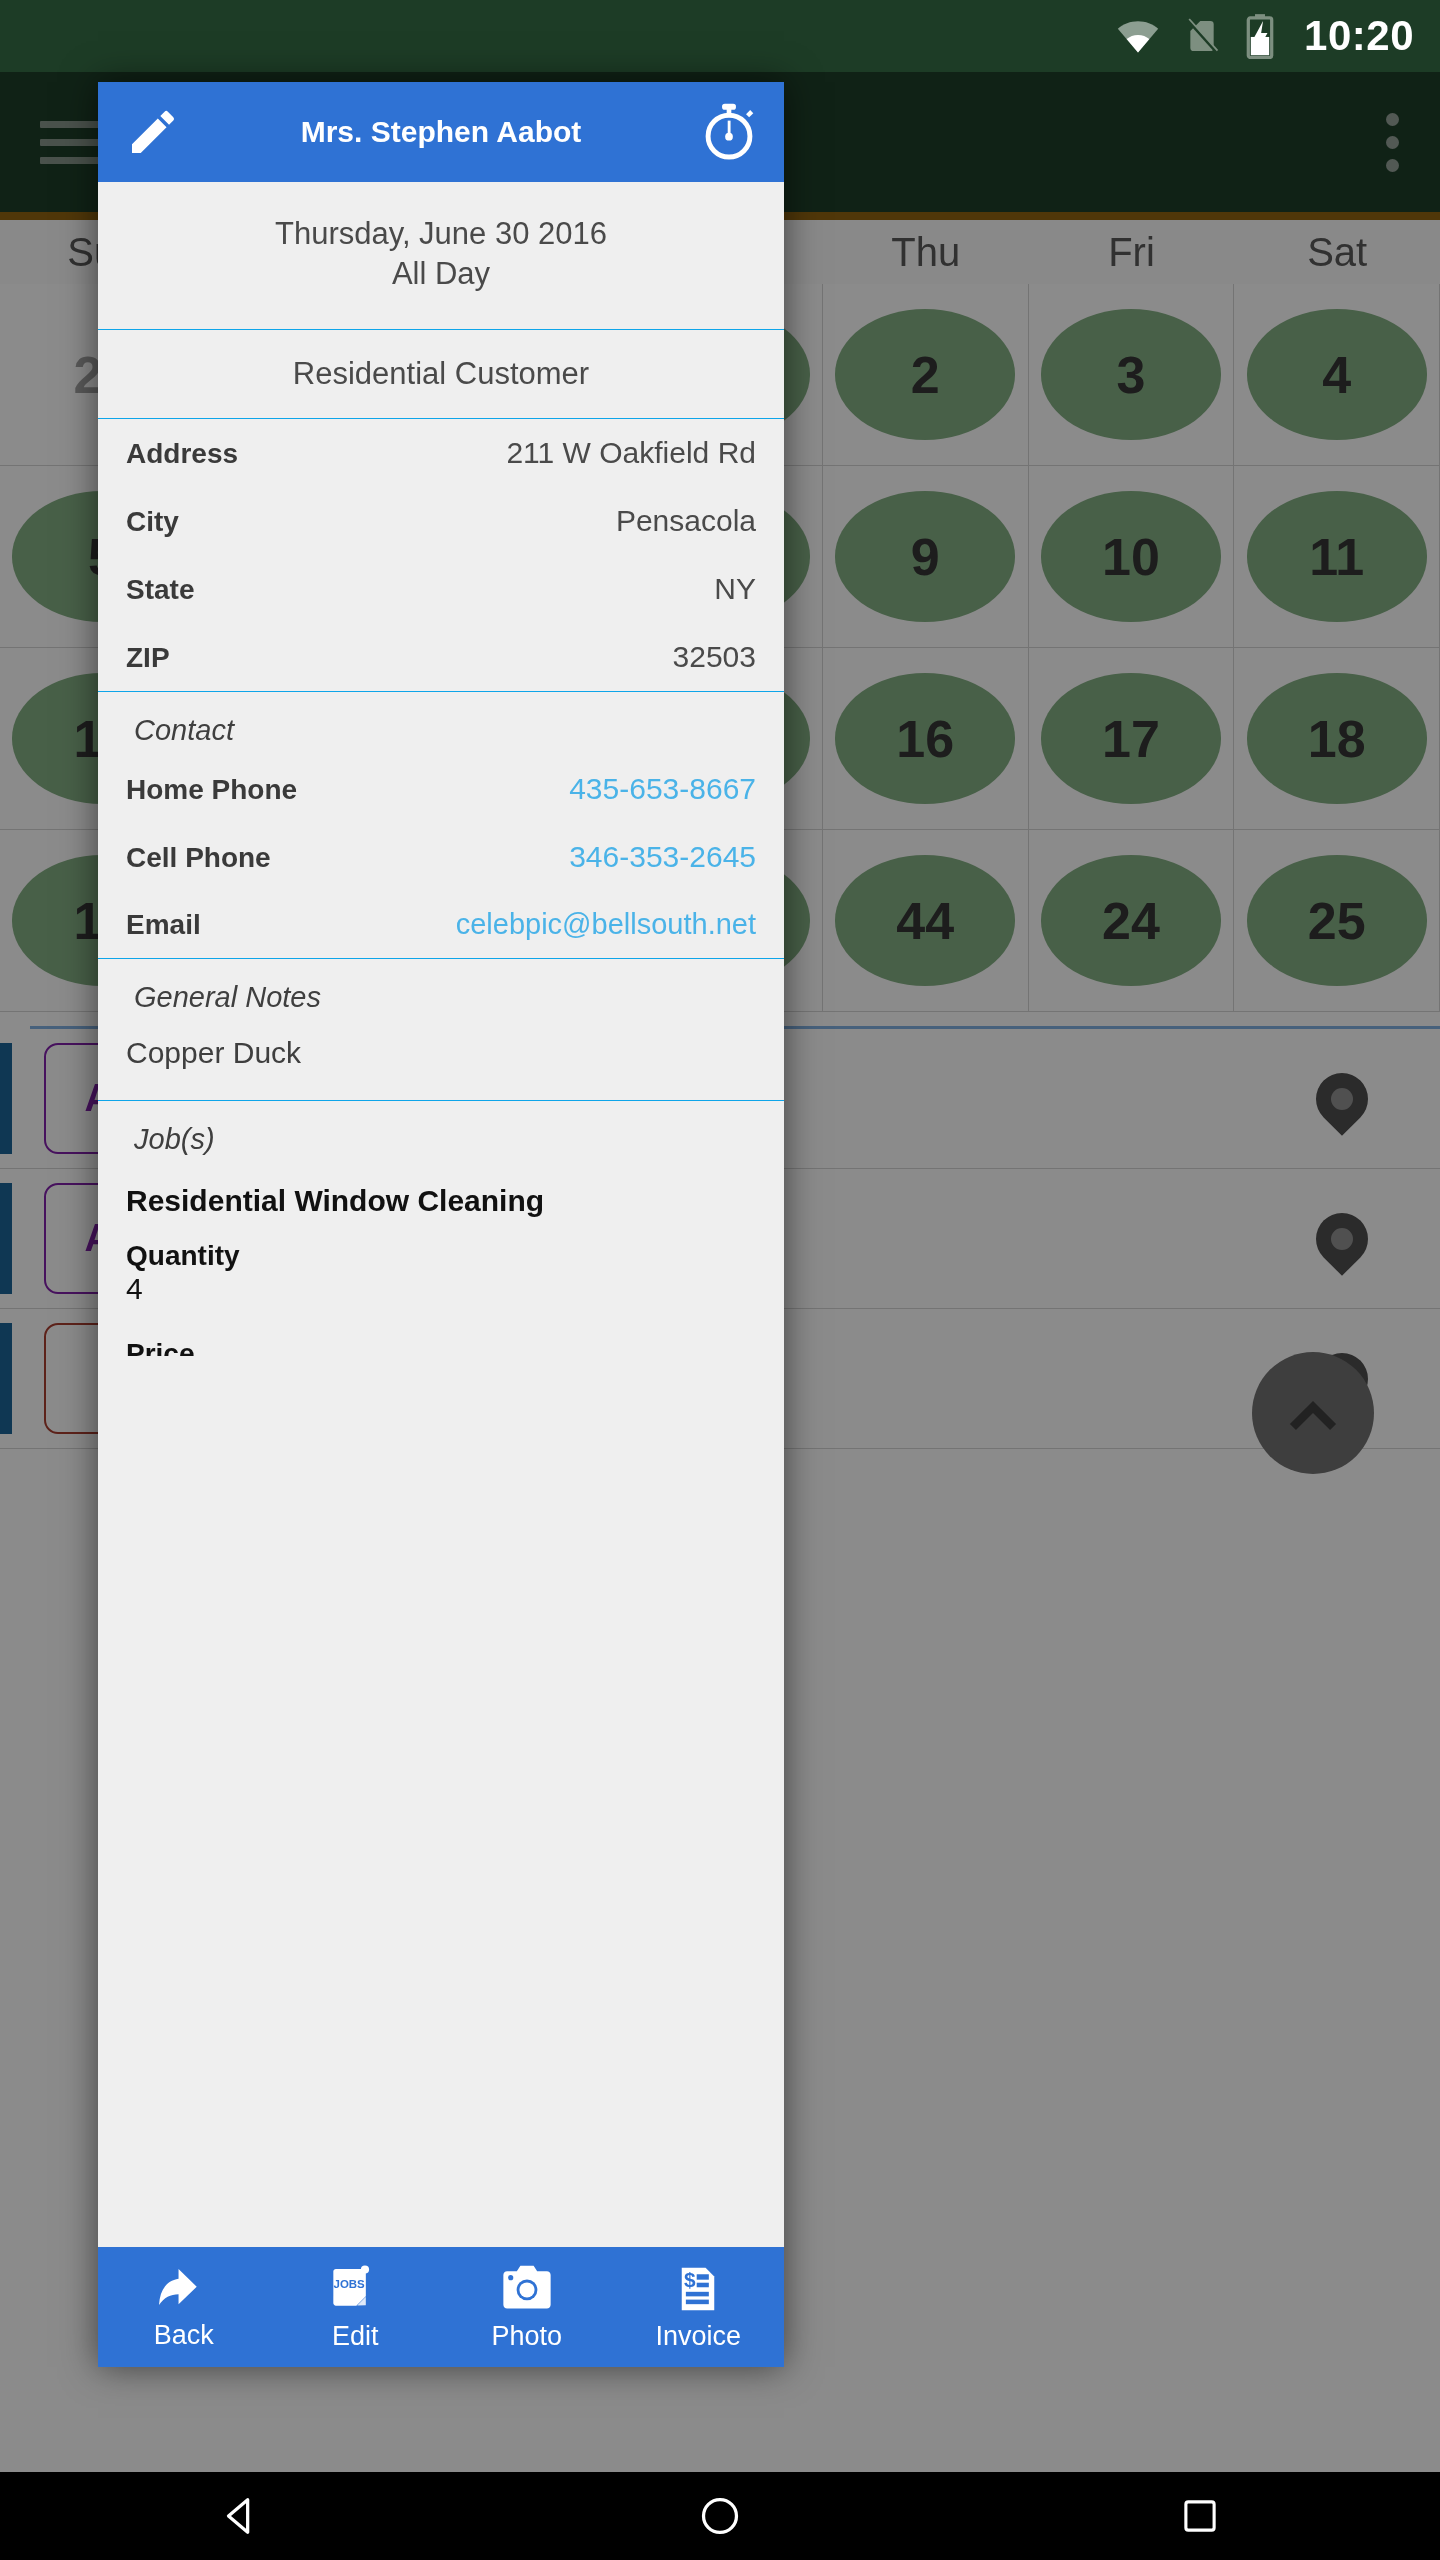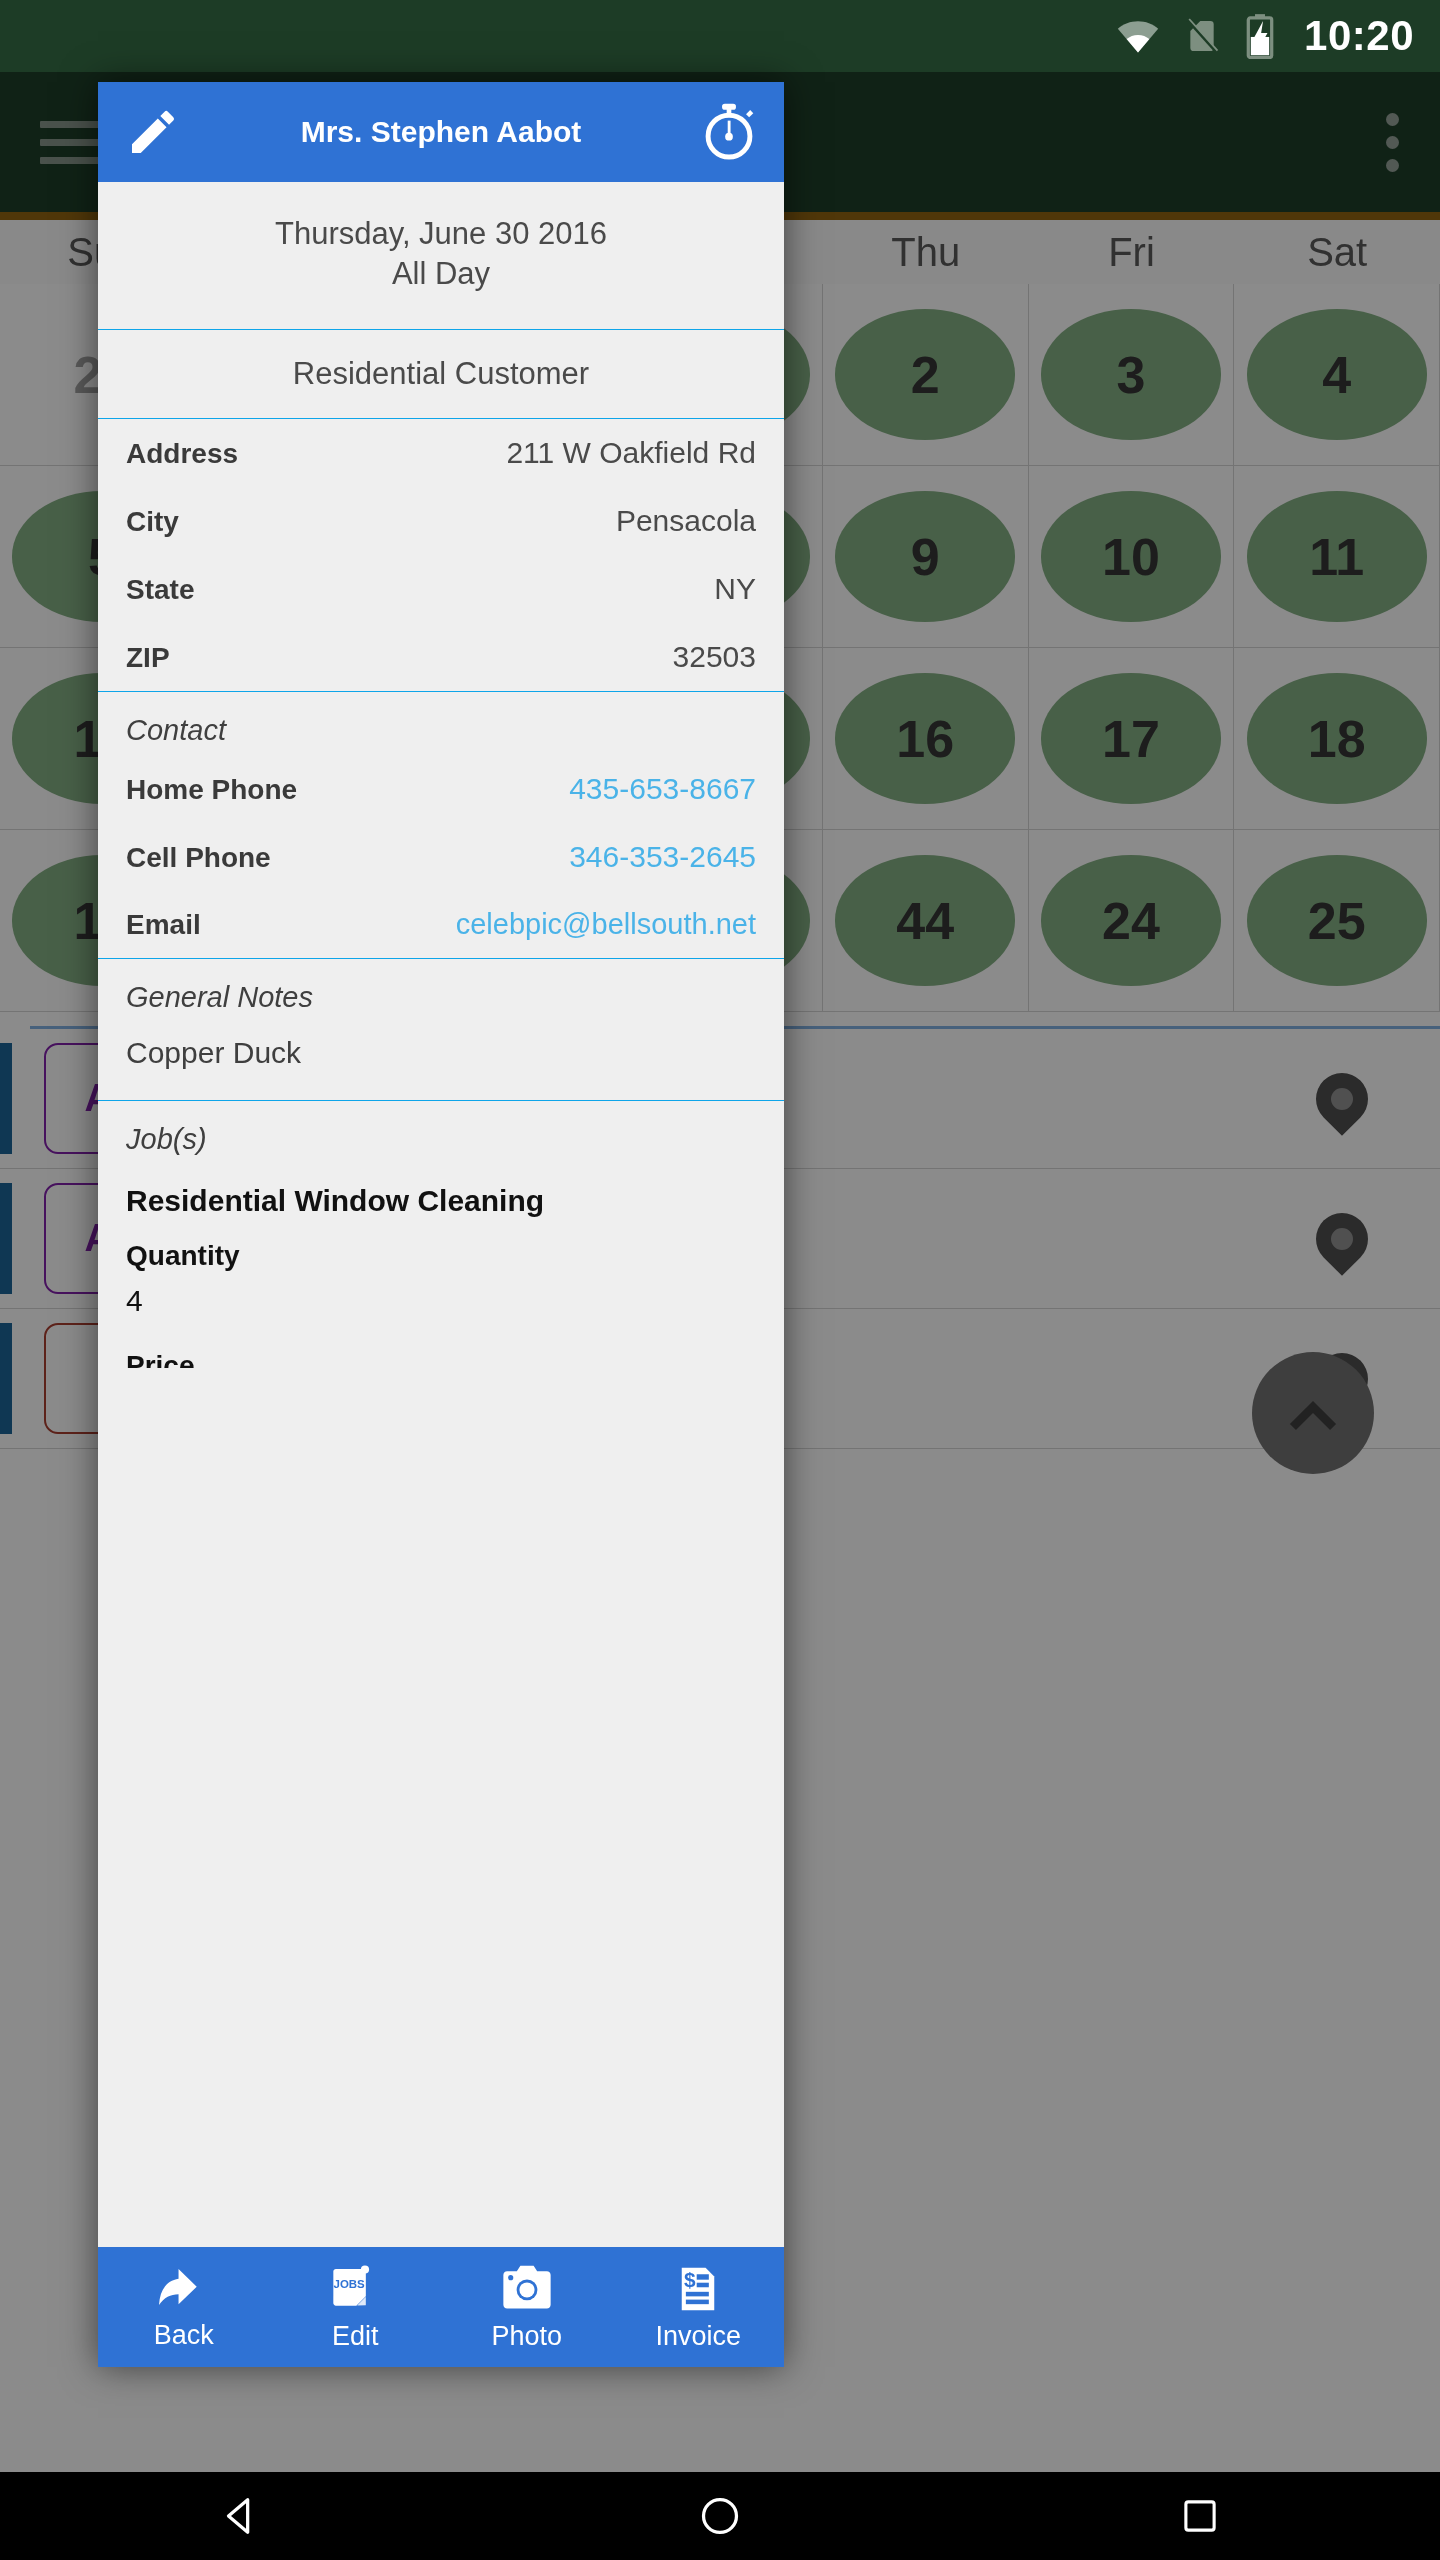--- a/index.html
+++ b/index.html
@@ -80,27 +80,27 @@
   .hdr-icon{ width:62px; height:62px; display:flex; align-items:center; justify-content:center;}
 
   #dlg-body{ flex:1; overflow:hidden; background:#efefef; }
 
   .sec{ border-bottom:1px solid #0ea5e9; }
   .sec.nb{ border-bottom:none; }
   .date-block{ text-align:center; padding:32px 0 36px; }
   .date-block div{ font-size:31px; color:#4a4a4a; line-height:1.28; }
   .center-line{ text-align:center; padding:26px 0; font-size:31px; color:#4a4a4a; }
 
-  .kv{ display:flex; align-items:baseline; padding:17px 28px;gap:12px; }
+  .kv{ display:flex; align-items:baseline; padding:17px 28px; }
   .kv .k{ font-size:28px; font-weight:bold; color:#3a3a3a; }
   .kv .v{ flex:1; text-align:right; font-size:30px; color:#4a4a4a; }
   .kv .v.link{ color:#4ab3e8; }
   .kv .v.email{ font-size:29px; }
 
-  .sec-title{ font-size:29px; font-style:italic; color:#3f3f3f; padding:22px 28px 8px; }
+  .sec-title{ font-size:29px; font-style:italic; color:#3f3f3f; padding:22px 20px 8px;margin-left:16px; }
   .note-text{ font-size:30px; color:#3f3f3f; padding:14px 28px 30px; }
 
   .job-name{ font-size:30px; font-weight:bold; color:#111; padding:20px 28px 6px; }
   .kv.jobrow{ padding:16px 28px;flex-direction:column; }
   .kv.jobrow .k{ color:#111; }
   .kv.jobrow .v{ color:#111; }
   .clip{ height:34px; overflow:hidden; }
 
   #dlg-toolbar{
     height:120px; background:#2f72d4; display:flex; flex:none;

